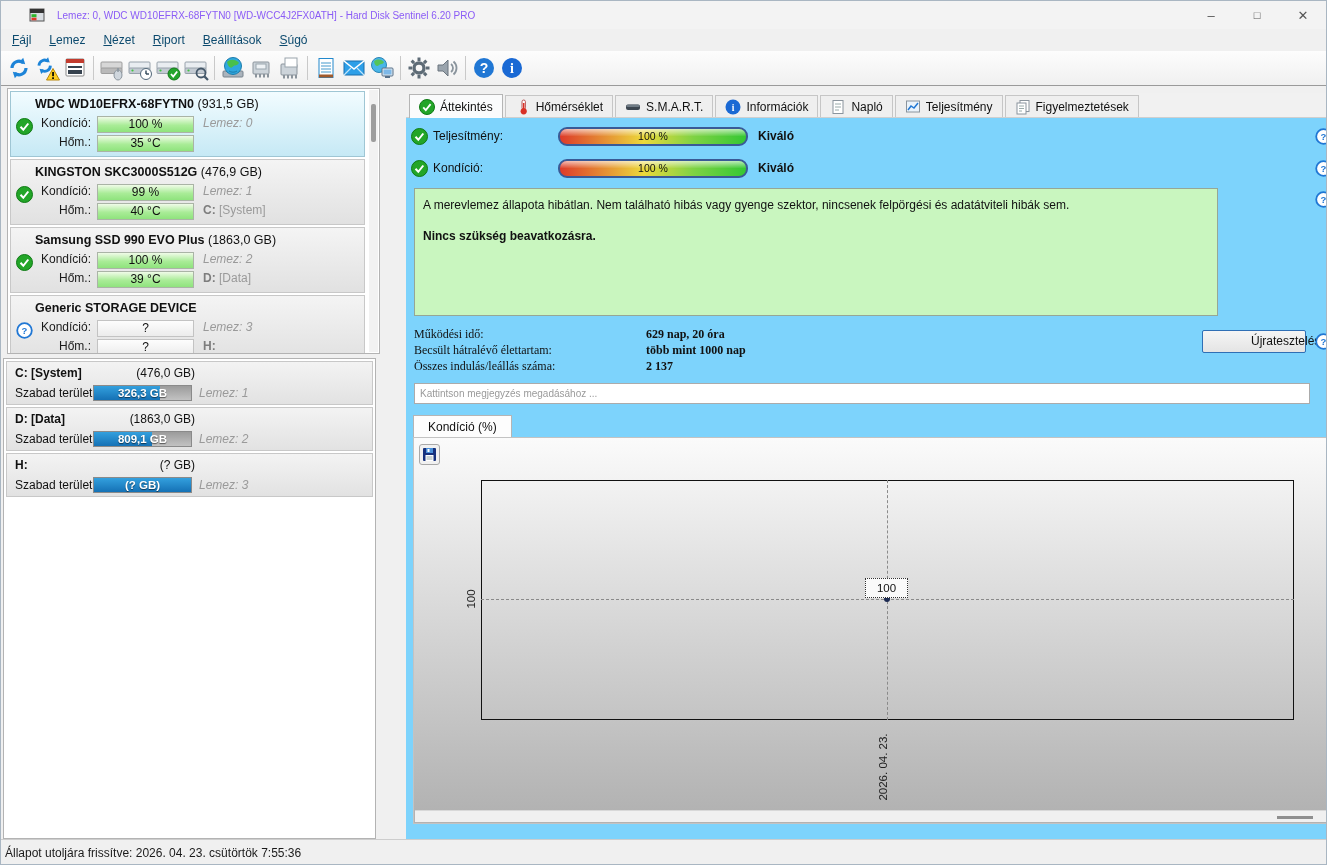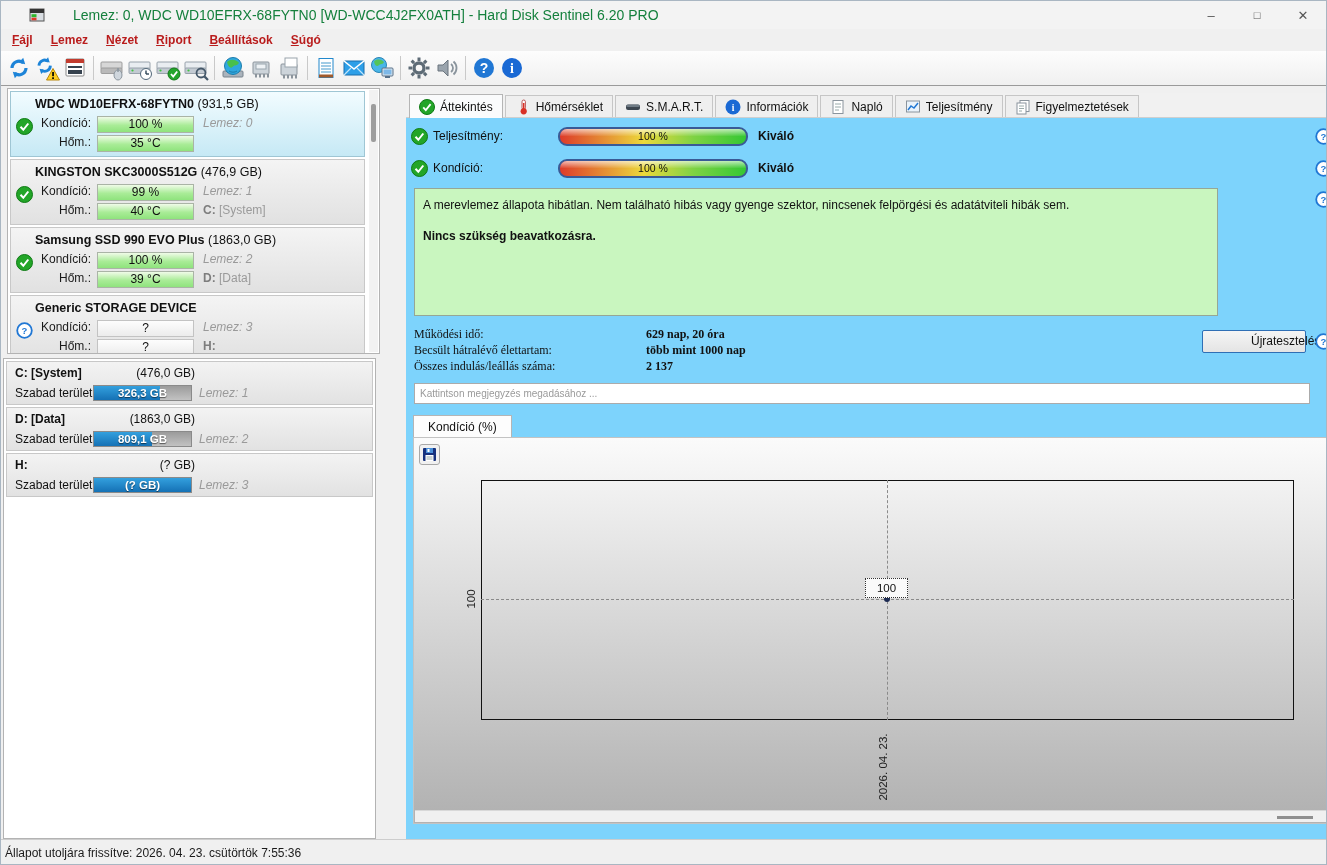--- a/index.html
+++ b/index.html
@@ -5,30 +5,30 @@
   html,body{margin:0;padding:0;background:#dcdcdc;}
   .win{position:relative;width:1327px;height:865px;background:#f0f0f0;
        font-family:"Liberation Sans",sans-serif;font-size:12px;color:#111;
        border:1px solid #a9b6c2;box-sizing:border-box;overflow:hidden;}
   .win *{box-sizing:border-box;}
 
   
   .titlebar{position:absolute;left:0;top:0;width:100%;height:28px;background:#f3f3f3;
             display:flex;align-items:center;}
   .appicon{margin-left:28px;width:16px;height:16px;flex:0 0 16px;}
-  .title-text{margin-left:28px;color:#15803d;font-size:14px;white-space:nowrap;}
+  .title-text{margin-left:12px;color:#8b5cf6;font-size:10px;white-space:nowrap;}
   .winctl{position:absolute;right:0;top:0;height:28px;display:flex;}
   .winbtn{width:46px;height:28px;display:flex;align-items:center;justify-content:center;
           color:#555;font-size:13px;cursor:default;}
   .winbtn.max{font-size:11px;}
 
   
   .menubar{position:absolute;left:0;top:28px;width:100%;height:22px;background:#f0f0f0;
            display:flex;align-items:center;padding-left:2px;}
-  .menu-item{display:inline-block;padding:3px 9px;color:#b91c1c;font-weight:bold;}
+  .menu-item{display:inline-block;padding:3px 9px;color:#0c4a6e;}
   .menu-item::first-letter{text-decoration:underline;}
 
   
   .toolbar{position:absolute;left:0;top:50px;width:100%;height:35px;
            background:linear-gradient(#fdfdfd,#f0f0f0);border-bottom:1px solid #9a9a9a;
            display:flex;align-items:center;padding-left:4px;}
   .tbicon{width:28px;height:28px;display:flex;align-items:center;justify-content:center;}
   .tbsep{width:1px;height:24px;background:#c9c9c9;margin:0 4px;}
 
   

